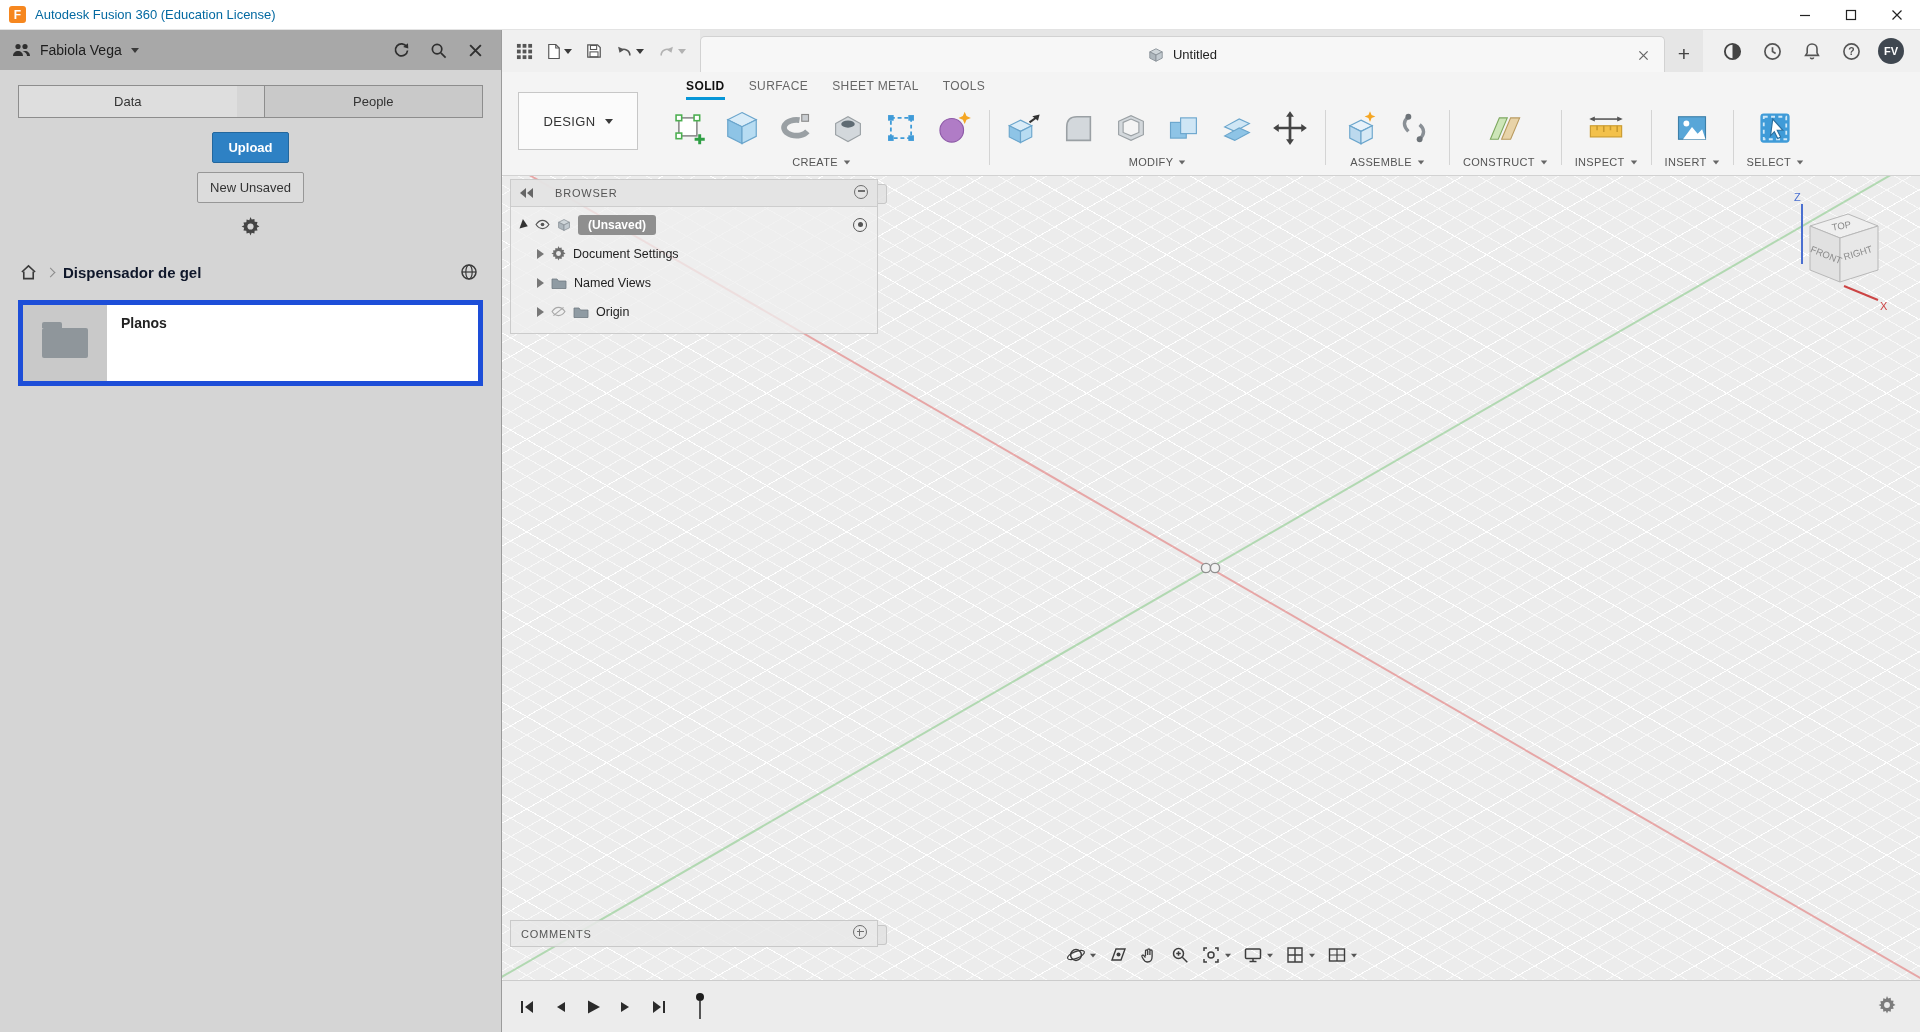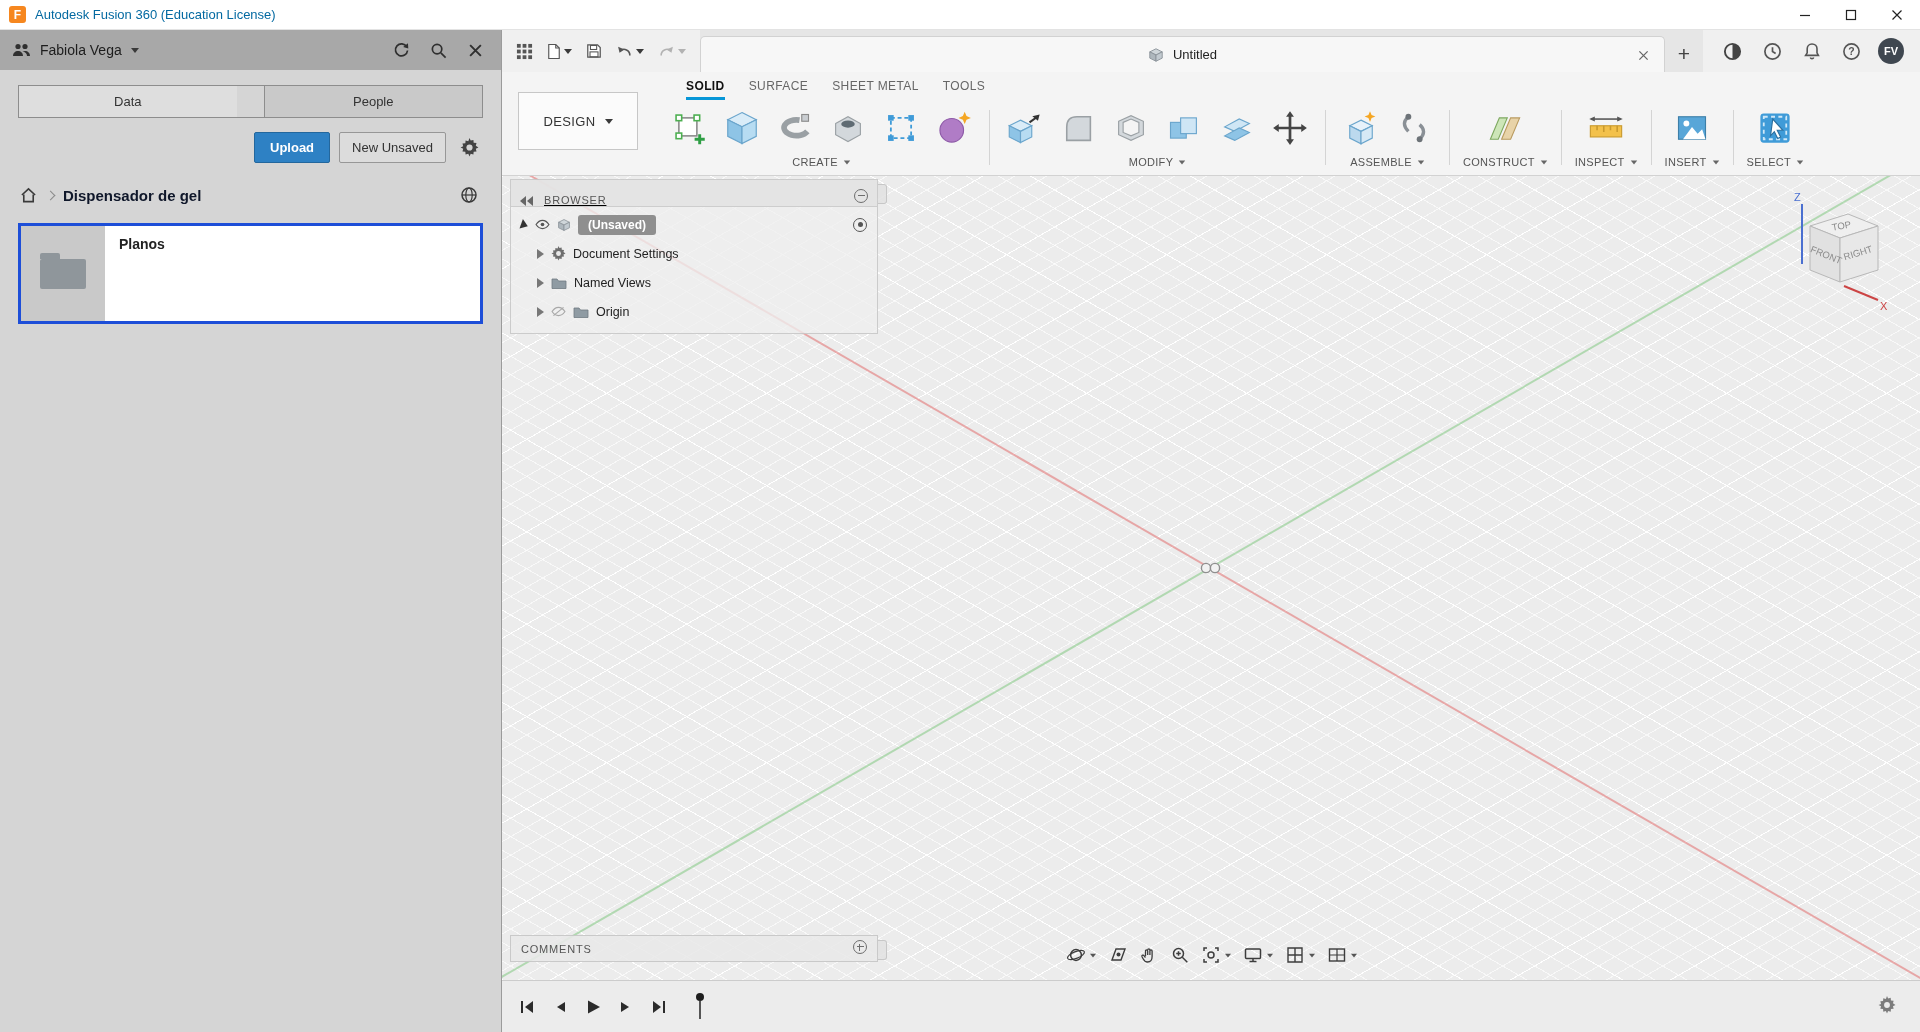--- a/index.html
+++ b/index.html
@@ -31,34 +31,34 @@
   .dp-header .spacer { flex:1; }
   .dp-iconbtn { width:28px; height:28px; display:flex; align-items:center; justify-content:center; }
 
   .dp-tabs { display:flex; margin:15px 18px 0; border:1px solid #8d8d8d; height:33px;gap:27px; }
   .dp-tab { flex:1; display:flex; align-items:center; justify-content:center;
     font-size:13px; color:#333; background:#c9c9c9; }
   .dp-tab.active { background:#dedede; }
   .dp-tab + .dp-tab { border-left:1px solid #8d8d8d; }
 
   .dp-actions { display:flex; align-items:center; justify-content:flex-end;
-    gap:9px; margin:14px 18px 0; }
+    gap:9px; margin:14px 18px 0;flex-direction:column; }
   .upload-btn { background:#2e81c4; border:1px solid #23679d; color:#fff;
     font-size:13px; font-weight:bold; padding:7px 15px; border-radius:2px; }
   .newfolder-btn { background:#dcdcdc; border:1px solid #979797; color:#333;
     font-size:13px; padding:7px 12px; border-radius:2px; }
 
   .dp-breadcrumb { display:flex; align-items:center; gap:7px; margin:18px 18px 0; }
   .crumb-chev { width:7px; height:7px; border-right:1.6px solid #8a8a8a;
     border-bottom:1.6px solid #8a8a8a; transform:rotate(-45deg); margin:0 2px; }
   .crumb-name { font-size:15px; font-weight:bold; color:#0f172a; }
   .dp-breadcrumb .spacer { flex:1; }
 
   .dp-list { margin:14px 18px; }
-  .folder-card { background:#ffffff; border:3px solid #1d4ed8; height:101px; display:flex; cursor:pointer; }
+  .folder-card { background:#ffffff; border:5px solid #1d4ed8; height:86px; display:flex; cursor:pointer; }
   .folder-thumb { width:84px; background:#c9c9c9; display:flex; align-items:center; justify-content:center; }
   .folder-shape { position:relative; width:46px; height:30px; background:#8f969b; border-radius:2px; }
   .folder-shape::before { content:""; position:absolute; top:-6px; left:0;
     width:20px; height:6px; background:#8f969b; border-radius:2px 2px 0 0; }
   .folder-name { padding:10px 14px; font-size:14px; font-weight:bold; color:#222; }
 
   
   .workspace { flex:1; min-width:0; display:flex; flex-direction:column; }
 
   
@@ -105,22 +105,22 @@
       repeating-linear-gradient(30deg,  rgba(255,255,255,1)   0 1px, transparent 1px 80px),
       repeating-linear-gradient(150deg, rgba(255,255,255,1)   0 1px, transparent 1px 80px); }
   .axis { position:absolute; width:3200px; height:2px; left:-892px; top:391px; }
   .axis.red   { background:rgba(225,110,110,.55); transform:rotate(30deg); }
   .axis.green { background:rgba(130,200,130,.55); transform:rotate(-30deg); }
   .origin-marker { position:absolute; left:697px; top:385px; }
 
   
   .browser-panel { position:absolute; top:3px; left:8px; width:368px;
     background:rgba(238,238,238,.78); border:1px solid rgba(175,175,175,.55); }
-  .browser-header { height:27px; display:flex; align-items:flex-end; gap:11px; padding:0 9px;
-    background:rgba(226,226,226,.85); border-bottom:1px solid rgba(185,185,185,.55);text-decoration:underline; }
+  .browser-header { height:27px; display:flex; align-items:center; gap:22px; padding:0 9px;
+    background:rgba(226,226,226,.85); border-bottom:1px solid rgba(185,185,185,.55); }
   .browser-title { font-size:11px; color:#555; letter-spacing:.8px; }
   .collapse-icon { display:flex; gap:1px; }
   .collapse-icon i { width:0; height:0; border-top:5px solid transparent;
     border-bottom:5px solid transparent; border-right:6px solid #666; display:block; }
   .browser-header .spacer, .comments-bar .spacer { flex:1; }
   .circle-btn { width:14px; height:14px; border-radius:50%; border:1.4px solid #6e6e6e;
     position:relative; display:inline-block; }
   .circle-btn::after { content:""; position:absolute; left:2.5px; right:2.5px; top:4.9px;
     height:1.6px; background:#6e6e6e; }
   .circle-btn.plus::before { content:""; position:absolute; top:2.5px; bottom:2.5px;
@@ -137,21 +137,21 @@
     border-bottom:5px solid transparent; border-left:7px solid #555; display:inline-block; }
   .tri-root { border-left-color:#333; transform:rotate(20deg); }
   .pill { background:#8f8f8f; color:#fff; font-size:12px; font-weight:bold;
     padding:3px 10px; border-radius:3px; }
   .radio-target { width:14px; height:14px; border-radius:50%; border:1.4px solid #555;
     display:flex; align-items:center; justify-content:center; }
   .radio-target i { width:5px; height:5px; border-radius:50%; background:#555; display:block; }
   .tree-row .spacer { flex:1; }
 
   
-  .comments-bar { position:absolute; left:8px; bottom:18px; width:368px; height:27px;
+  .comments-bar { position:absolute; left:8px; bottom:33px; width:368px; height:27px;
     background:rgba(232,232,232,.88); border:1px solid rgba(175,175,175,.55);
     display:flex; align-items:center; gap:8px; padding:0 10px;text-align:right; }
   .comments-label { font-size:11px; color:#555; letter-spacing:.8px; }
 
   
   .navbar { position:absolute; bottom:13px; left:710px; transform:translateX(-50%);
     display:flex; align-items:center; gap:7px; }
   .nav-item { display:flex; align-items:center; gap:3px; padding:2px; }
   .navbar .caret-down { transform:scale(.75); border-top-color:#555; }
 

